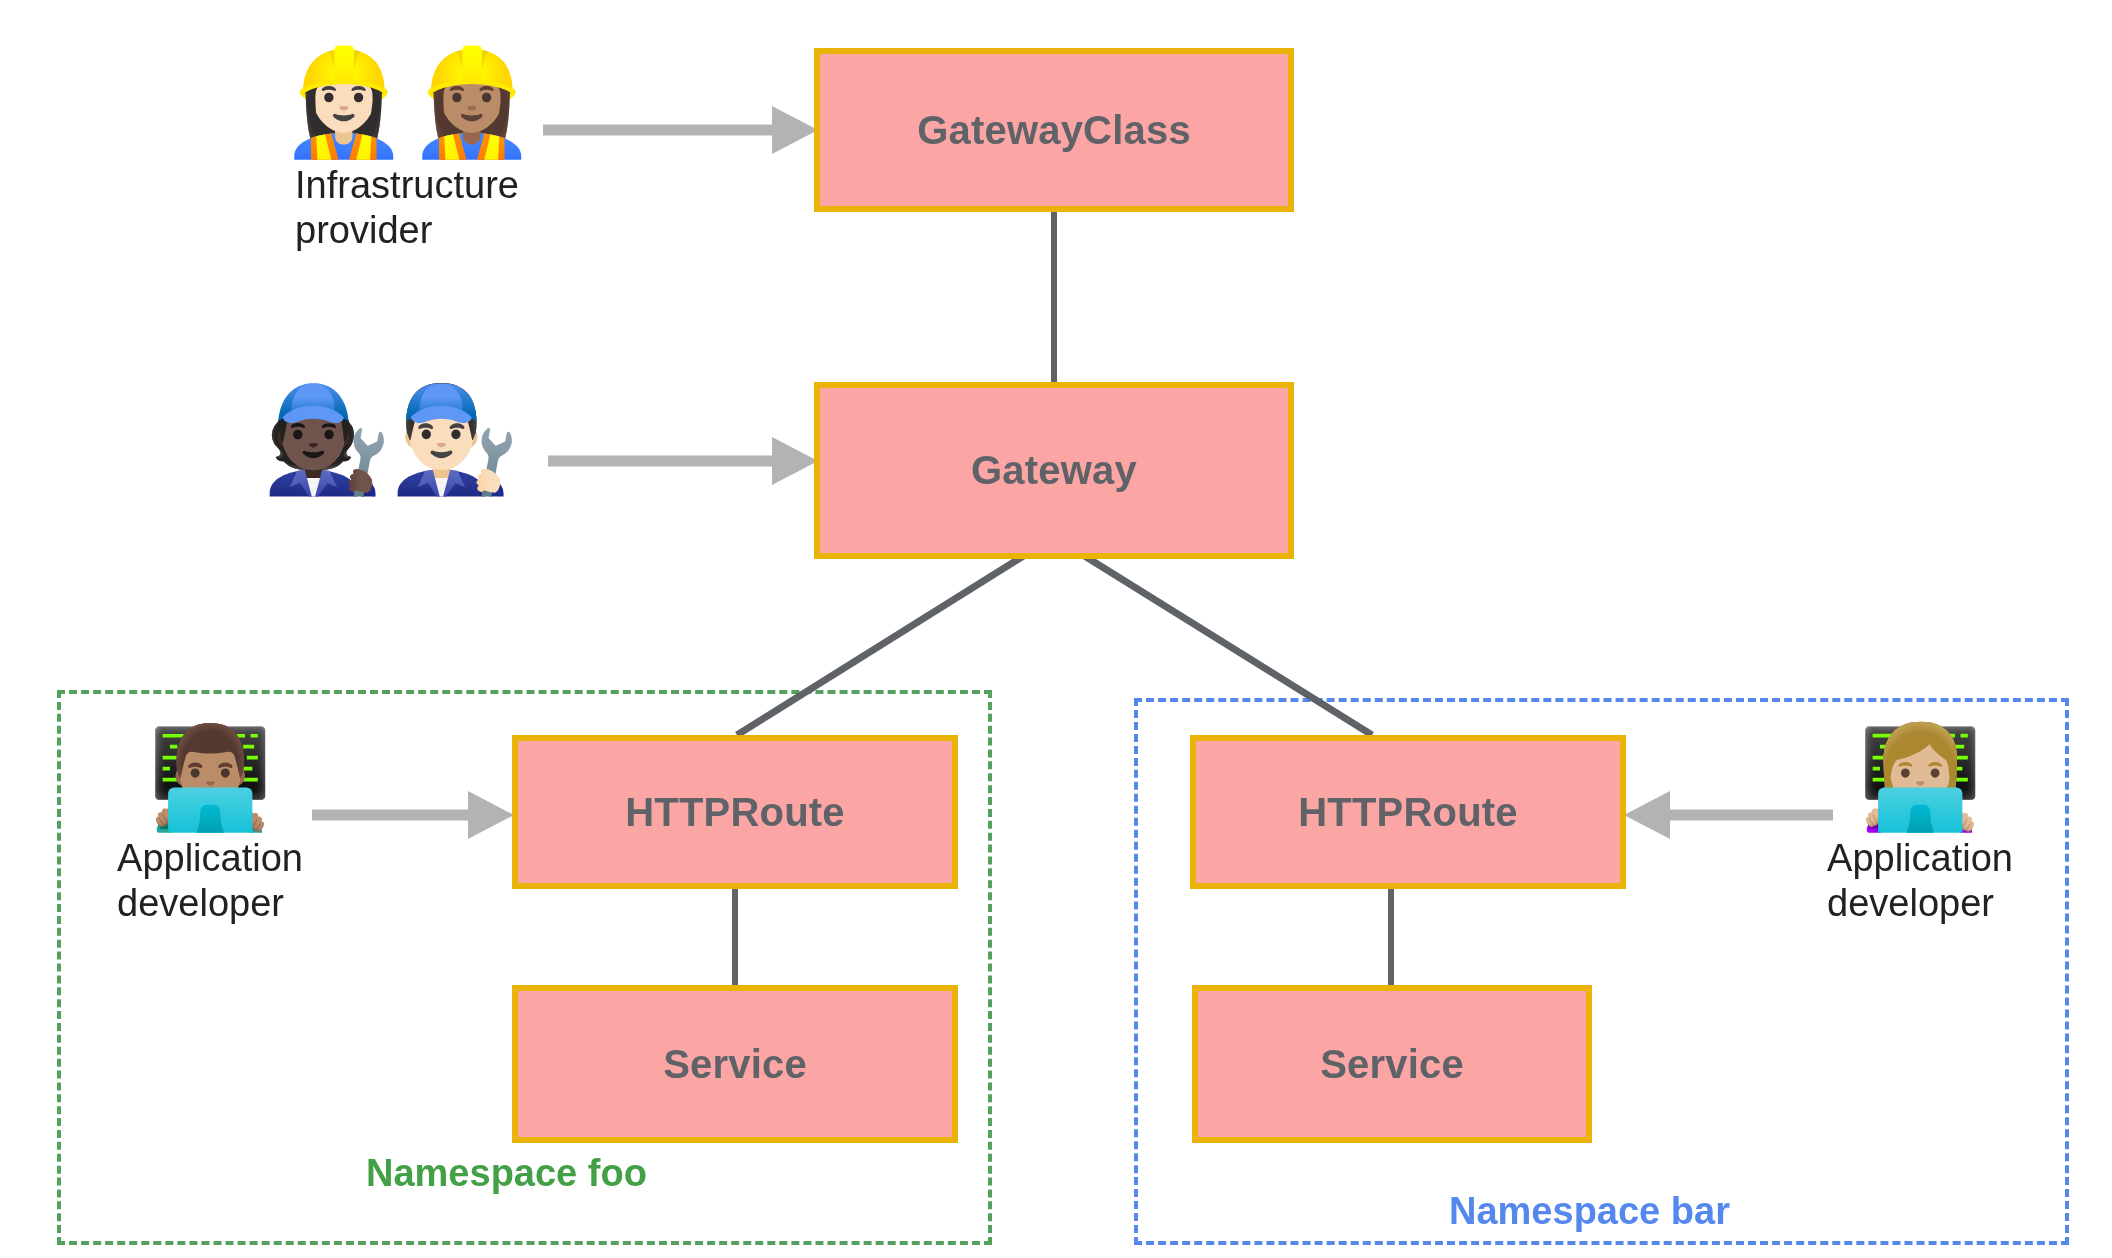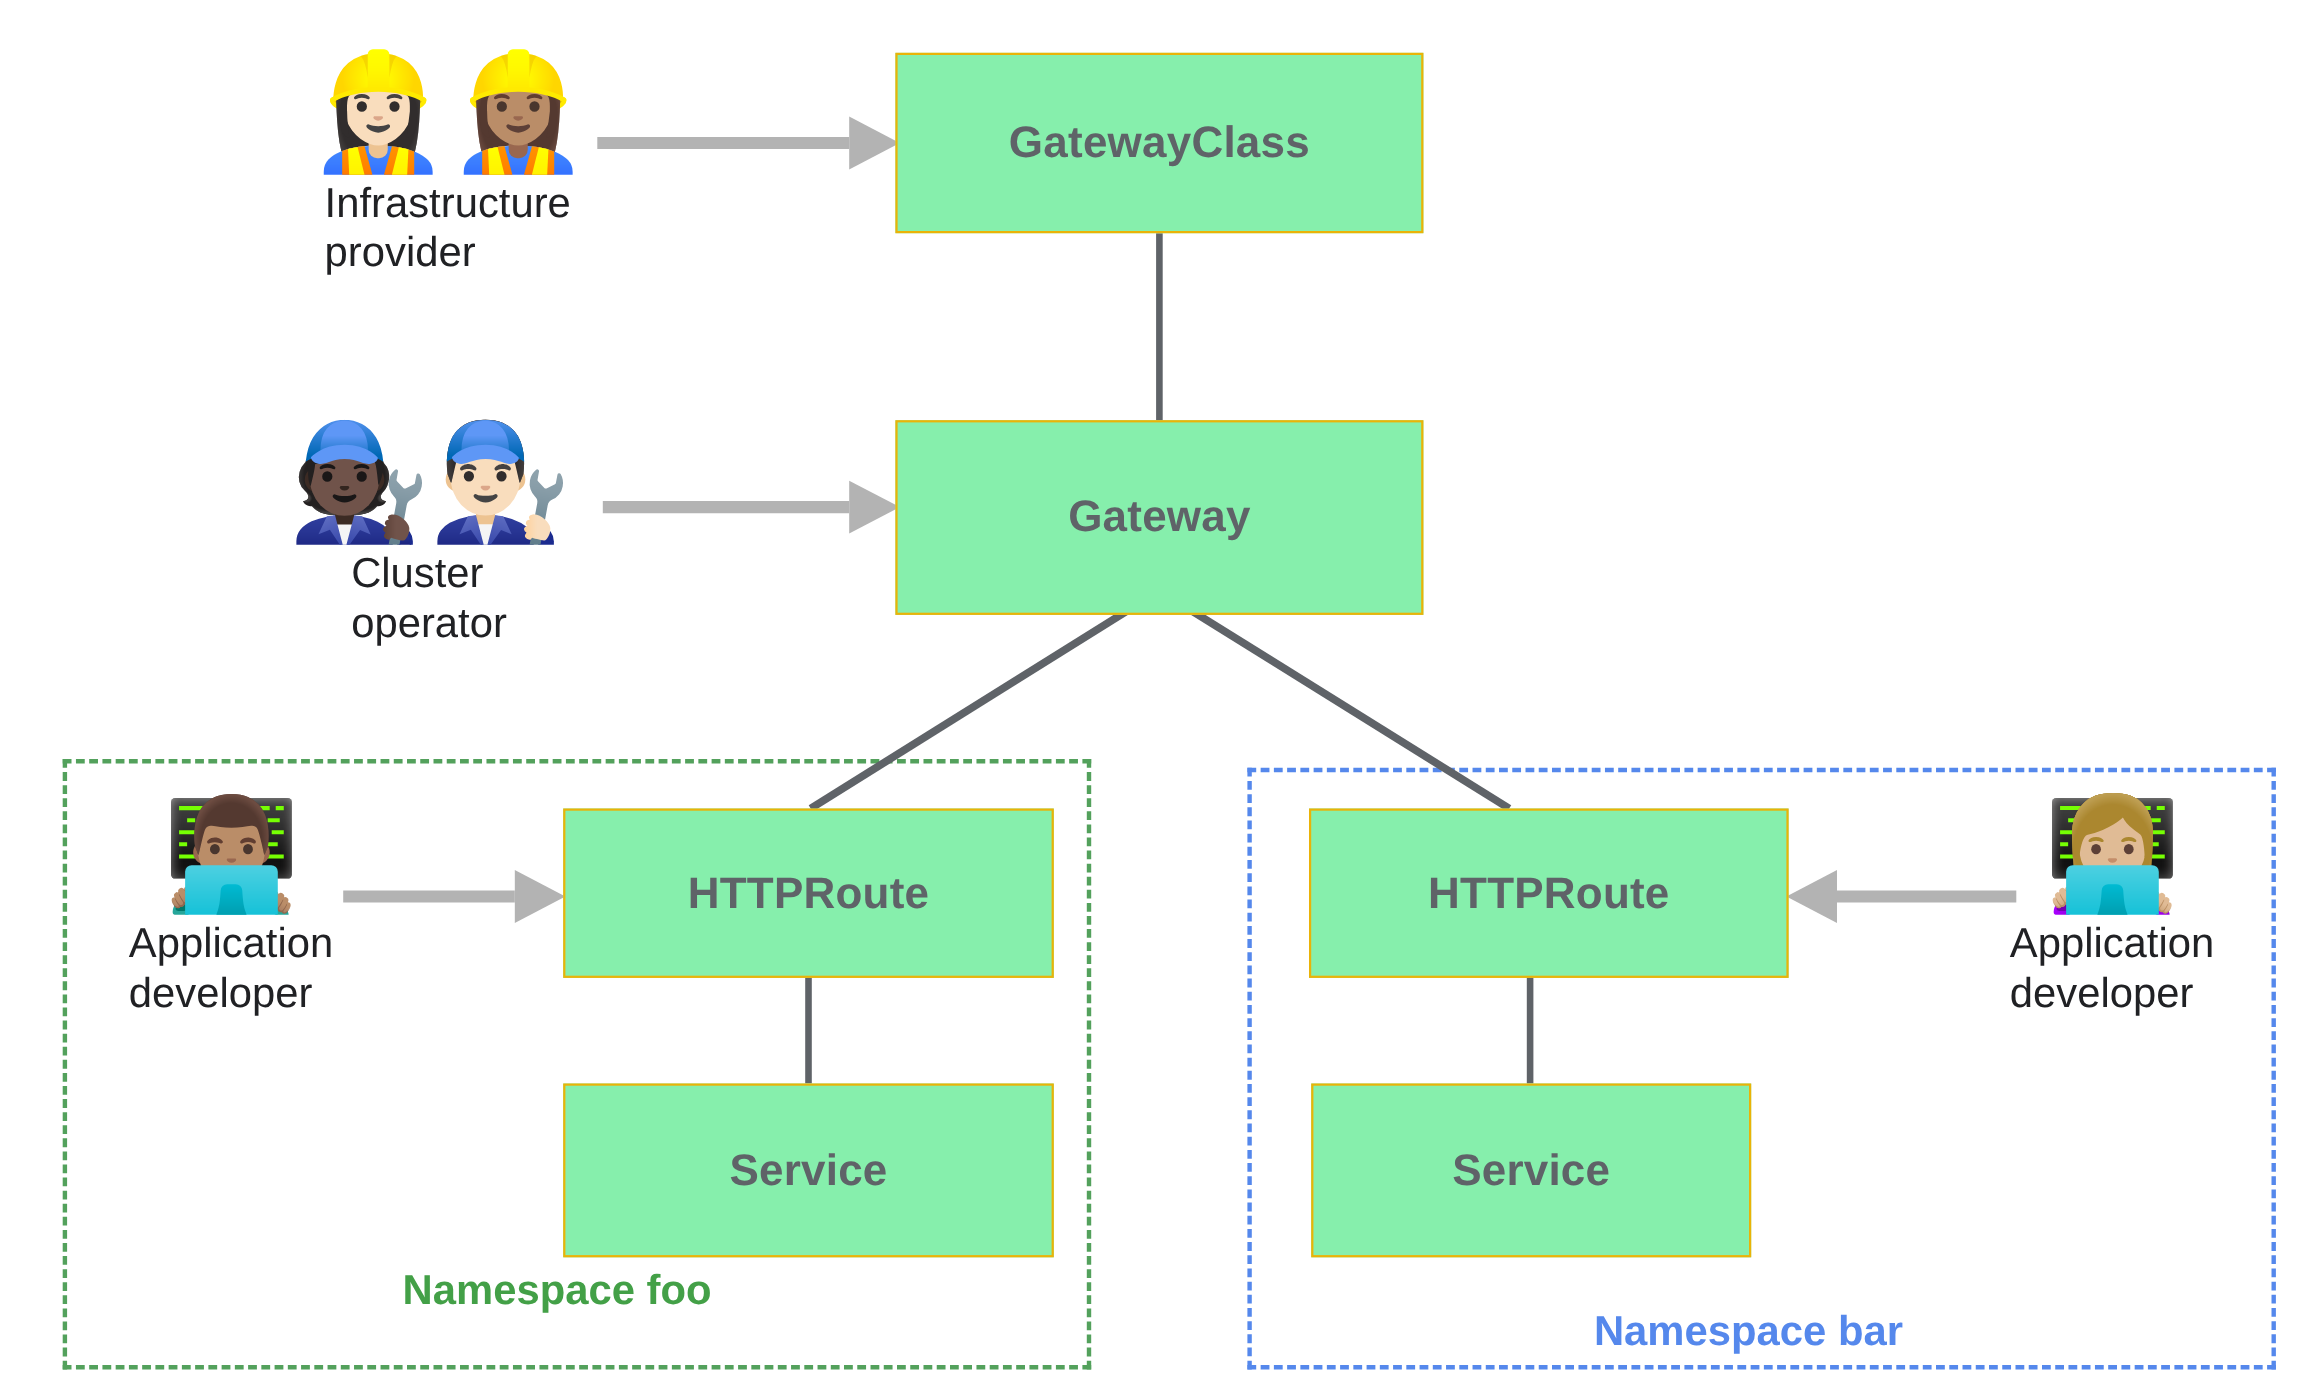--- a/index.html
+++ b/index.html
@@ -13,22 +13,22 @@
   #canvas {
     position: relative;
     width: 2112px;
     height: 1258px;
     background: #ffffff;
   }
 
   
   .node-box {
     position: absolute;
-    border: 2px solid #eab308;
-    background: #86efac;
+    border: 6px solid #eab308;
+    background: #fca5a5;
     display: flex;
     align-items: center;
     justify-content: center;
     z-index: 5;
   }
   .node-label {
     color: #5f6368;
     font-weight: bold;
     font-size: 40px;
     letter-spacing: 0.2px;
@@ -152,22 +152,20 @@
   </div>
 
   <div class="persona" style="left:272px; top:48px; width:270px;">
     <div class="persona-emojis">👷🏻‍♀️👷🏽‍♀️</div>
     <div class="persona-name">Infrastructure
 provider</div>
   </div>
 
   <div class="persona" style="left:265px; top:385px; width:250px;">
     <div class="persona-emojis">🧑🏿‍🔧👨🏻‍🔧</div>
-    <div class="persona-name">Cluster
-operator</div>
   </div>
 
   <div class="persona" style="left:95px; top:725px; width:230px;">
     <div class="persona-emojis small">👨🏽‍💻</div>
     <div class="persona-name">Application
 developer</div>
   </div>
 
   <div class="persona" style="left:1805px; top:725px; width:230px;">
     <div class="persona-emojis small">👩🏼‍💻</div>

